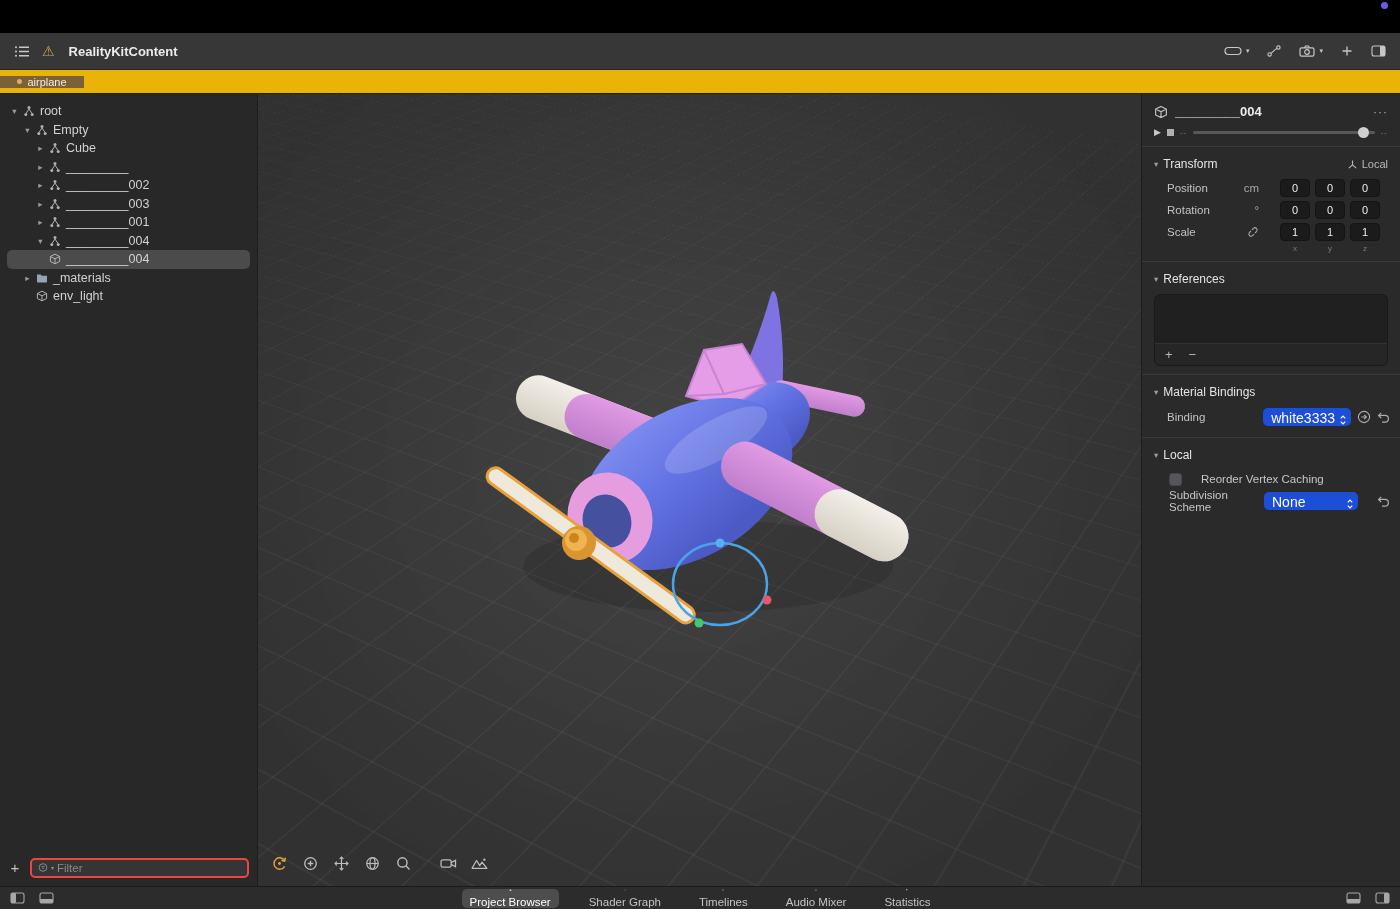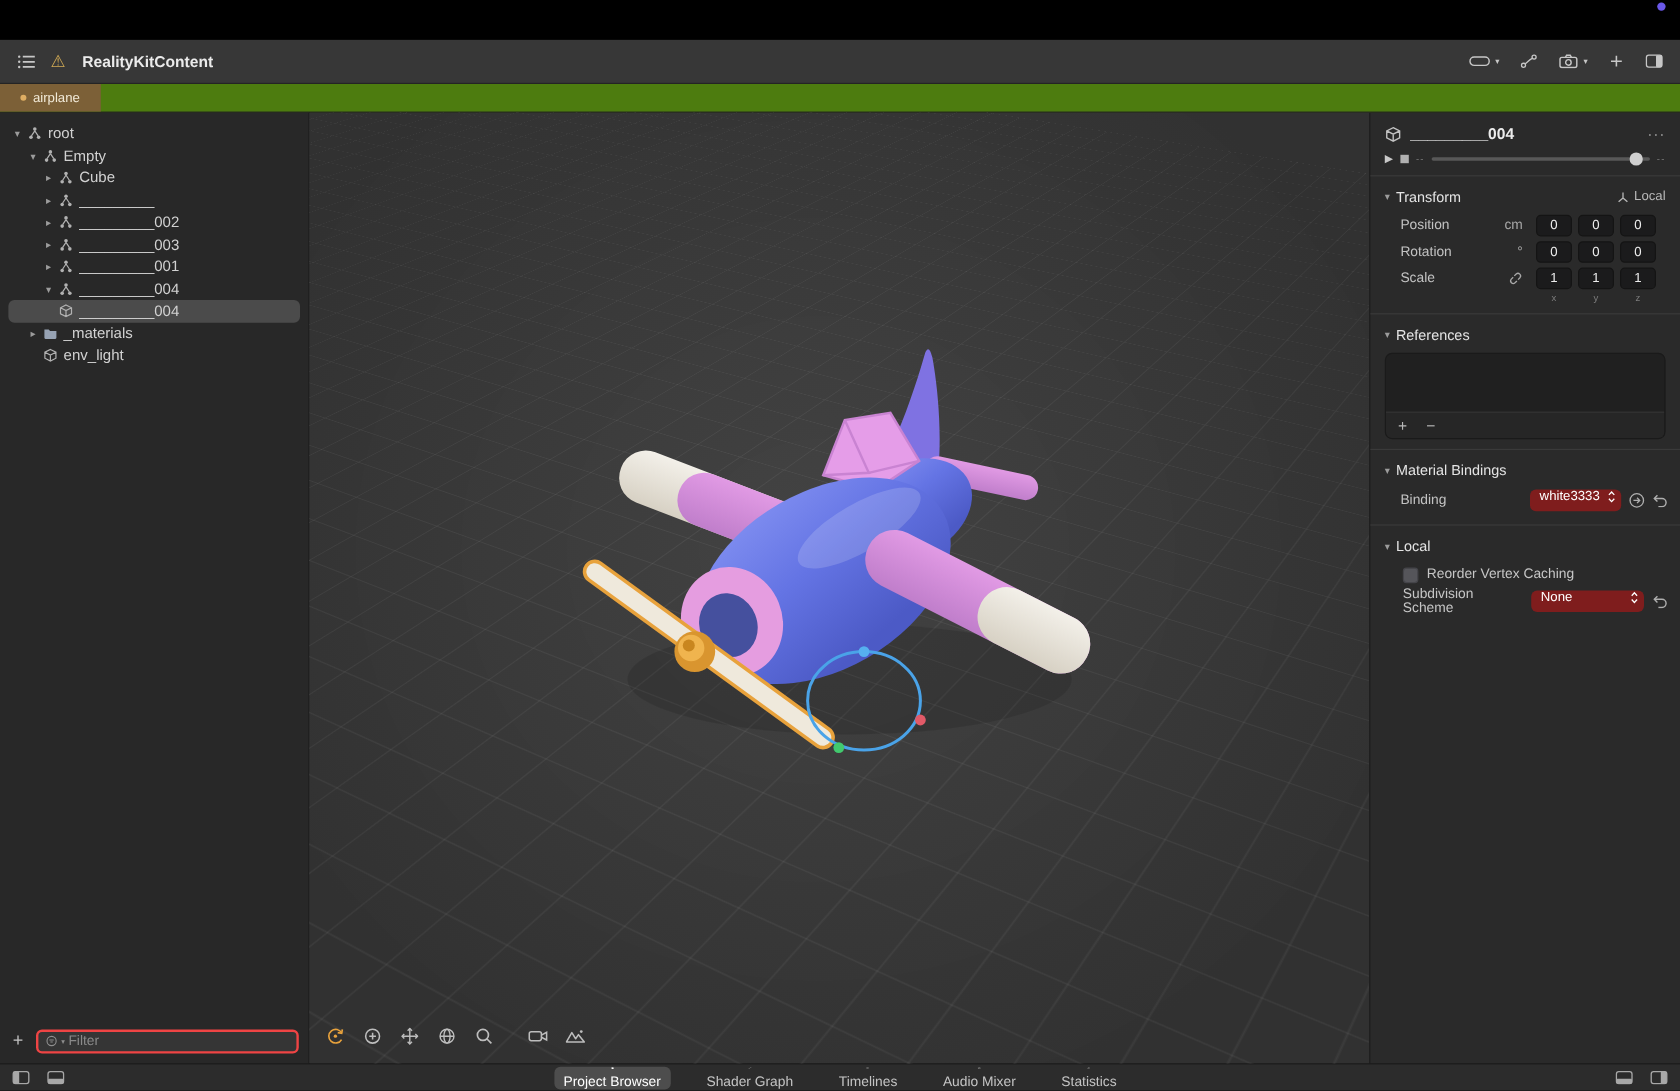--- a/index.html
+++ b/index.html
@@ -13,21 +13,21 @@
 
   
   .titlebar { height:37px; background:#373737; border-bottom:1px solid #242424; display:flex; align-items:center; padding:0 14px; gap:12px; }
   .tb-btn { display:flex; align-items:center; gap:4px; color:#c7c7c7; background:none; border:none; cursor:default; }
   .warn { color:#d2ab55; font-size:14px; line-height:1; }
   .wtitle { font-size:13px; font-weight:bold; color:#ebebeb; margin-left:2px; }
   .tb-right { margin-left:auto; display:flex; align-items:center; gap:18px; color:#c7c7c7; }
   .chev { font-size:7px; color:#c7c7c7; }
 
   
-  .tabbar { height:24px; background:#4d7c0f; border-bottom:1px solid #1c1c1c; display:flex; }
+  .tabbar { height:24px; background:#eab308; border-bottom:1px solid #1c1c1c; display:flex;align-items:center; }
   .tab { width:84px; background:#7c6037; display:flex; align-items:center; justify-content:center; gap:5px; font-size:11px; color:#f2ead8; }
   .tab-dot { width:5px; height:5px; border-radius:50%; background:#dfae63; }
 
   
   .main { display:flex; height:792px; background:#3a3a3a; }
 
   
   .sidebar { width:258px; flex:none; background:#282828; border-right:1px solid #1d1d1d; position:relative; }
   .tree { padding-top:8px; font-size:12.5px; }
   .trow { height:18.5px; display:flex; align-items:center; color:#d2d2d2; }
@@ -73,37 +73,37 @@
   .slider-thumb { position:absolute; right:6px; top:-4px; width:11px; height:11px; border-radius:50%; background:#cfcfcf; }
 
   .section { border-top:1px solid #3a3a3a; padding:4px 0 8px; }
   .sec-head { display:flex; align-items:center; height:26px; padding:0 12px; gap:5px; }
   .sec-chev { color:#9c9c9c; font-size:8.5px; background:none; border:none; }
   .sec-title { font-weight:normal; font-size:12px; color:#e4e4e4; flex:1; }
   .local-btn { display:flex; align-items:center; gap:4px; color:#b8b8b8; font-size:11px; background:none; border:none; }
 
   .prow { display:flex; align-items:center; height:22px; padding:0 20px 0 25px; }
   .plabel { flex:1; color:#c2c2c2; }
-  .punit { width:26px; display:flex; justify-content:flex-end; color:#a8a8a8; margin-right:6px; }
+  .punit { width:26px; display:flex; justify-content:flex-end; color:#a8a8a8; margin-right:16px; }
   .vbox { width:30px; height:18px; margin-left:5px; background:#1b1b1c; border:1px solid #141414; border-radius:4px; text-align:center; line-height:17px; font-size:11px; color:#ececec; }
   .axesrow { display:flex; justify-content:flex-end; padding-right:20px; margin-top:1px; }
   .axlbl { width:30px; margin-left:5px; text-align:center; font-size:8px; color:#7c7c7c; }
 
   .ref-box { margin:2px 12px 0; background:#202020; border:1px solid #1a1a1a; border-radius:6px; overflow:hidden; }
   .ref-list { height:48px; }
   .ref-bar { height:22px; border-top:1px solid #333; background:#262626; display:flex; align-items:center; gap:16px; padding:0 10px; }
   .ref-bar button { background:none; border:none; color:#b8b8b8; font-size:13px; }
 
   .mbrow { display:flex; align-items:center; height:24px; padding:0 10px 0 25px; gap:6px; }
   .mbrow .plabel { flex:1; }
-  .popup { display:inline-flex; align-items:flex-start; justify-content:space-between; background:#7f1d1d; border-radius:5px; height:18px; padding:0 4px 0 8px; gap:4px; font-size:11px; color:#fff; border:none; }
+  .popup { display:inline-flex; align-items:flex-end; justify-content:space-between; background:#1d4ed8; border-radius:5px; height:18px; padding:0 4px 0 8px; gap:4px; font-size:14px; color:#fff; border:none; }
   .popup.w78 { min-width:76px; } .popup.w94 { min-width:94px; }
   .icbtn { background:none; border:none; color:#aeaeae; display:flex; align-items:center; }
 
-  .meshrow { display:flex; align-items:center; height:22px; padding:0 10px 0 27px; gap:7px; }
+  .meshrow { display:flex; align-items:center; height:22px; padding:0 10px 0 27px; gap:19px; }
   .cbx { width:13px; height:13px; border-radius:3px; background:#55555a; border:1px solid #45454a; flex:none; }
   .mlabel { color:#c6c6c6; flex:1; }
 
   .addcomp { position:absolute; left:12px; right:12px; bottom:9px; height:23px; background:#404046; border:1px solid #36363a; border-radius:6px; color:#ececec; font-size:12px; font-family:"Liberation Sans", sans-serif; }
 
   
   .bottombar { height:23px; background:#2c2c2c; border-top:1px solid #191919; display:flex; align-items:center; padding:0 10px; }
   .bb-left, .bb-right { display:flex; gap:14px; color:#a8a8a8; }
   .bb-left button, .bb-right button, .bbtab { background:none; border:none; color:inherit; display:flex; align-items:center;flex-direction:column; }
   .bb-tabs { flex:1; display:flex; justify-content:center; align-items:center; gap:22px; color:#c4c4c4; font-size:11.5px; }

